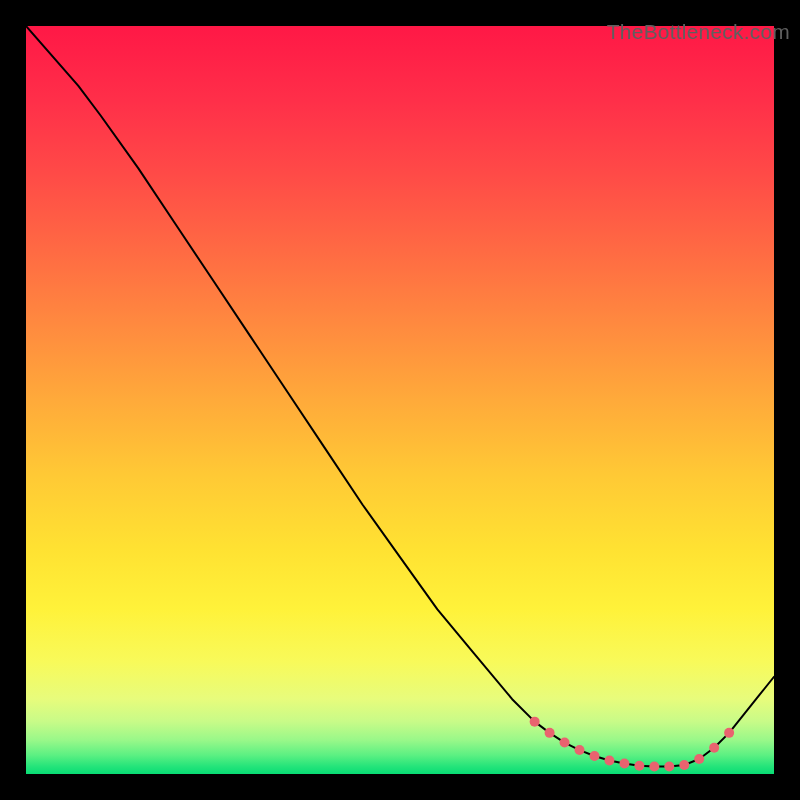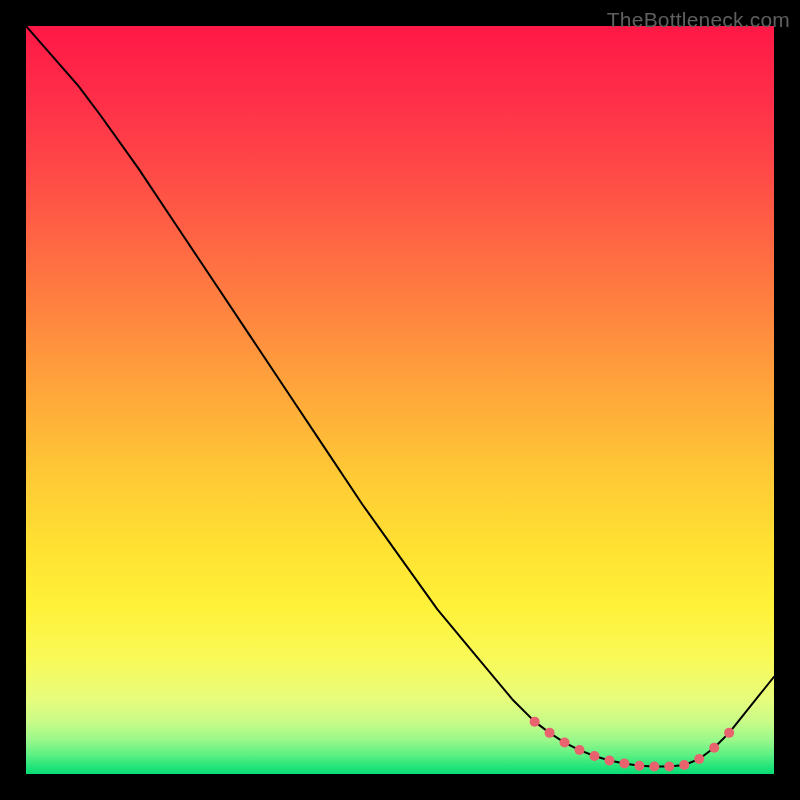--- a/index.html
+++ b/index.html
@@ -12,21 +12,21 @@
     font-family: Arial, Helvetica, sans-serif;
   }
   .frame {
     position: relative;
     width: 800px;
     height: 800px;
     background: #000;
   }
   .watermark {
     position: absolute;
-    top: 8px;
+    top: 20px;
     right: 10px;
     color: #5f5f5f;
     font-size: 21px;
     font-weight: 500;
     letter-spacing: 0.2px;
     z-index: 5;
   }
   .plot {
     position: absolute;
     left: 26px;

